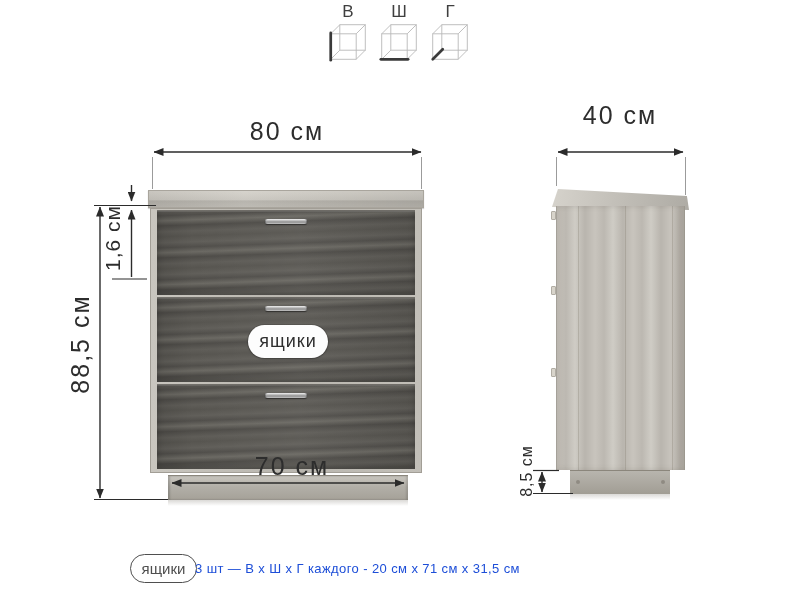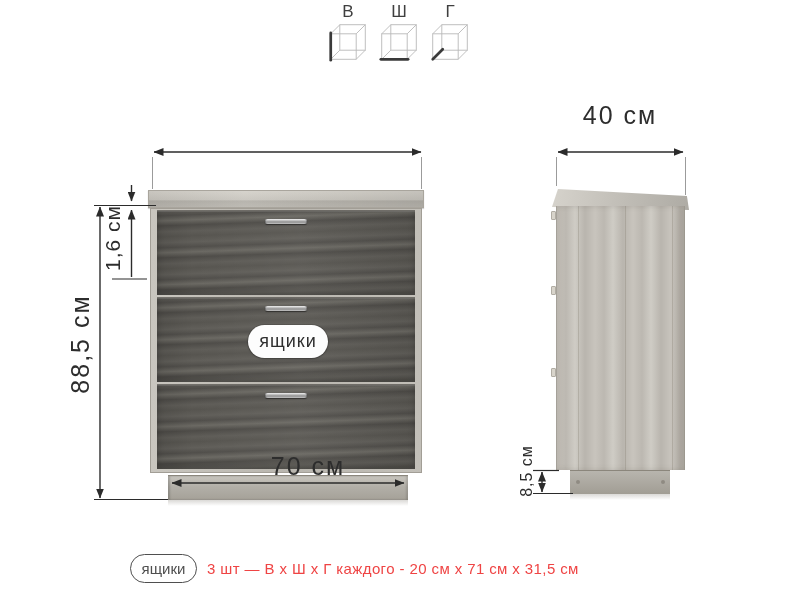--- a/index.html
+++ b/index.html
@@ -66,22 +66,22 @@
     background:linear-gradient(180deg, rgba(150,146,138,.35), rgba(150,146,138,0)); z-index:0; }
 
   
   .dim-overlay { position:absolute; left:0; top:0; z-index:4; pointer-events:none; }
 
   
   .caption-badge { position:absolute; left:130px; top:554px; width:67px; height:29px;
     border:1.5px solid #4f4f4f; border-radius:16px; background:#fff;
     display:flex; align-items:center; justify-content:center;
     font-size:15px; color:#4f4f4f; z-index:2; }
-  .caption-text { position:absolute; left:207px; top:568px; transform:translateY(-50%);
-    font-size:15px; letter-spacing:.4px; color:#ef4444; white-space:nowrap; z-index:2; }
+  .caption-text { position:absolute; left:195px; top:568px; transform:translateY(-50%);
+    font-size:13px; letter-spacing:.4px; color:#1d4ed8; white-space:nowrap; z-index:2; }
 </style>
 </head>
 <body>
 
 <div class="canvas">
 
   <div class="legend-group" style="left:326px;">
     <div class="legend-label">В</div>
     <svg width="40" height="40" viewBox="0 0 44 44">
       <g stroke="#b9b9b9" stroke-width="1" fill="none">
@@ -164,22 +164,23 @@
 
     <line x1="558" y1="152" x2="683" y2="152" stroke="#2b2b2b" stroke-width="1.4" marker-start="url(#ah)" marker-end="url(#ah)"></line>
     <line x1="556.5" y1="157" x2="556.5" y2="186" stroke="#9b9b9b" stroke-width="1"></line>
     <line x1="685.5" y1="157" x2="685.5" y2="195" stroke="#9b9b9b" stroke-width="1"></line>
 
     <line x1="542" y1="472" x2="542" y2="492" stroke="#2b2b2b" stroke-width="1.4" marker-start="url(#ah)" marker-end="url(#ah)"></line>
     <line x1="533" y1="470.5" x2="559" y2="470.5" stroke="#2b2b2b" stroke-width="1.2"></line>
     <line x1="533" y1="493.5" x2="573" y2="493.5" stroke="#2b2b2b" stroke-width="1.2"></line>
   </svg>
 
+  <div class="dim" style="left:287px; top:131px;">80 см</div>
   <div class="dim" style="left:620px; top:115px;">40 см</div>
   <div class="dim vert" style="left:80px; top:344px;">88,5 см</div>
   <div class="dim small vert" style="left:113px; top:238px;">1,6 см</div>
-  <div class="dim" style="left:292px; top:466px;margin-left:16px;">70 см</div>
+  <div class="dim" style="left:292px; top:466px;">70 см</div>
   <div class="dim tiny vert" style="left:527px; top:471px;">8,5 см</div>
 
   <div class="caption-badge">ящики</div>
   <div class="caption-text">3 шт — В х Ш х Г каждого - 20 см х 71 см х 31,5 см</div>
 
 </div>
 
 </body></html>

